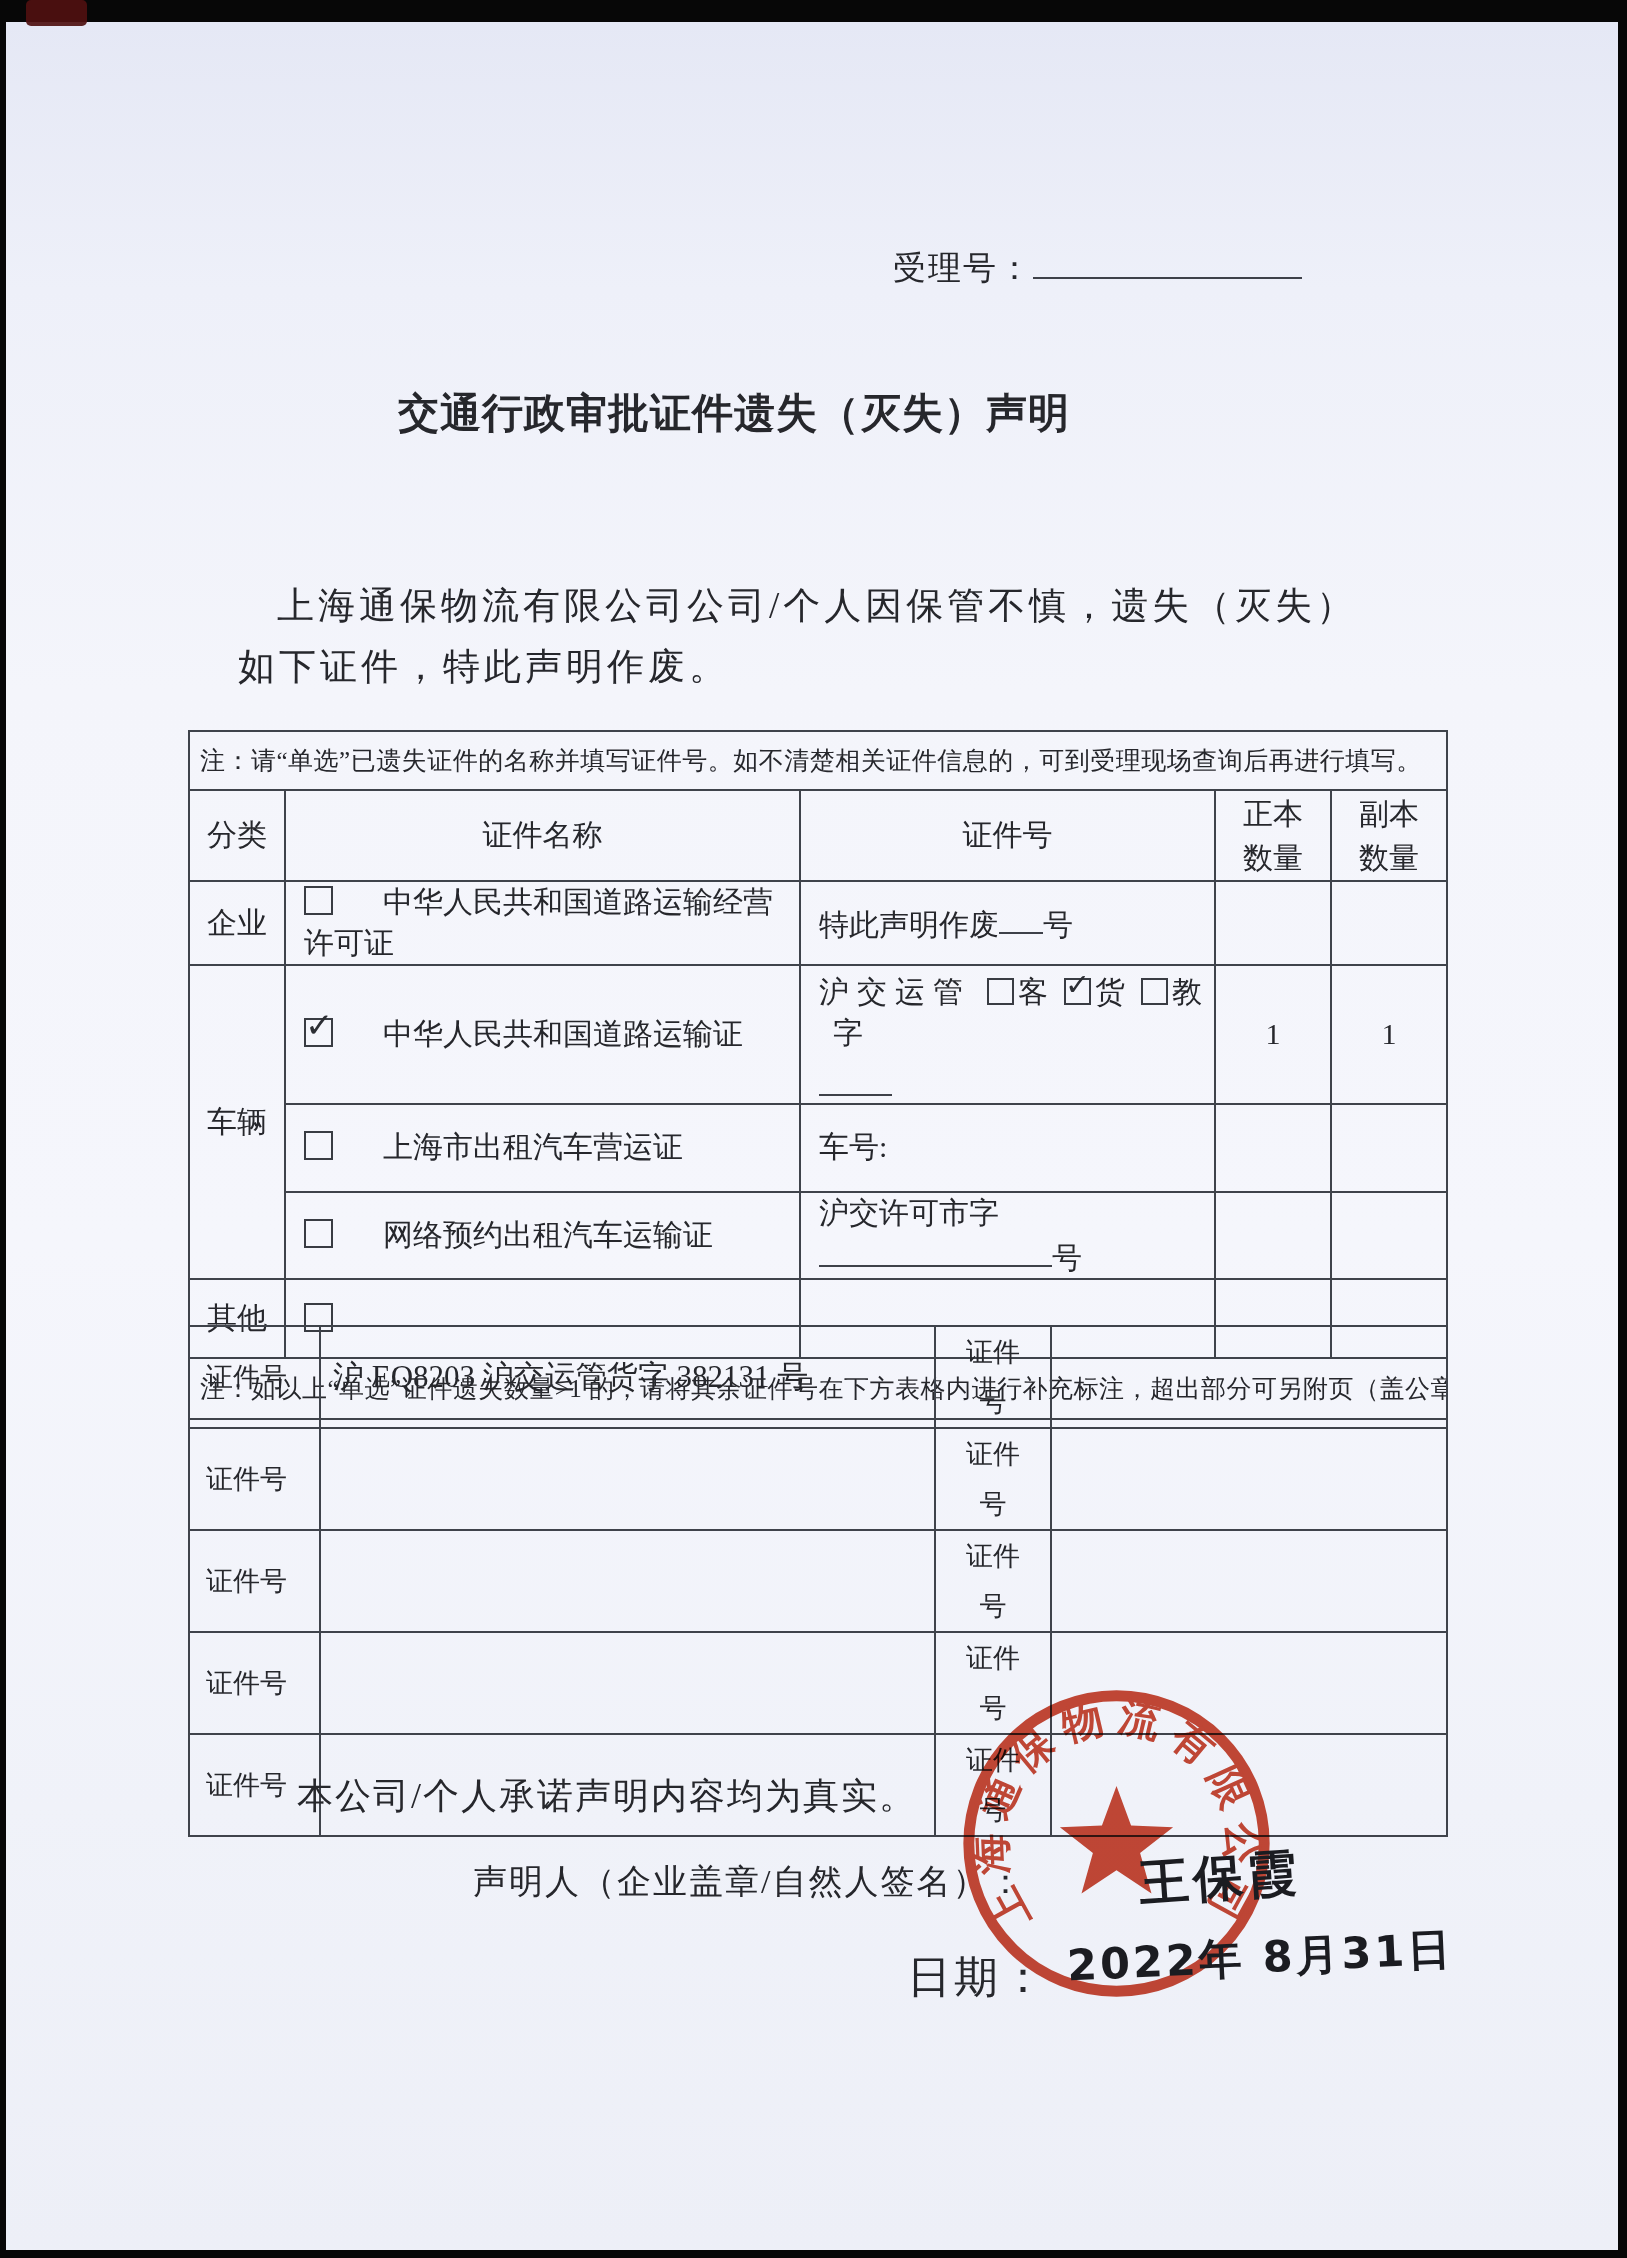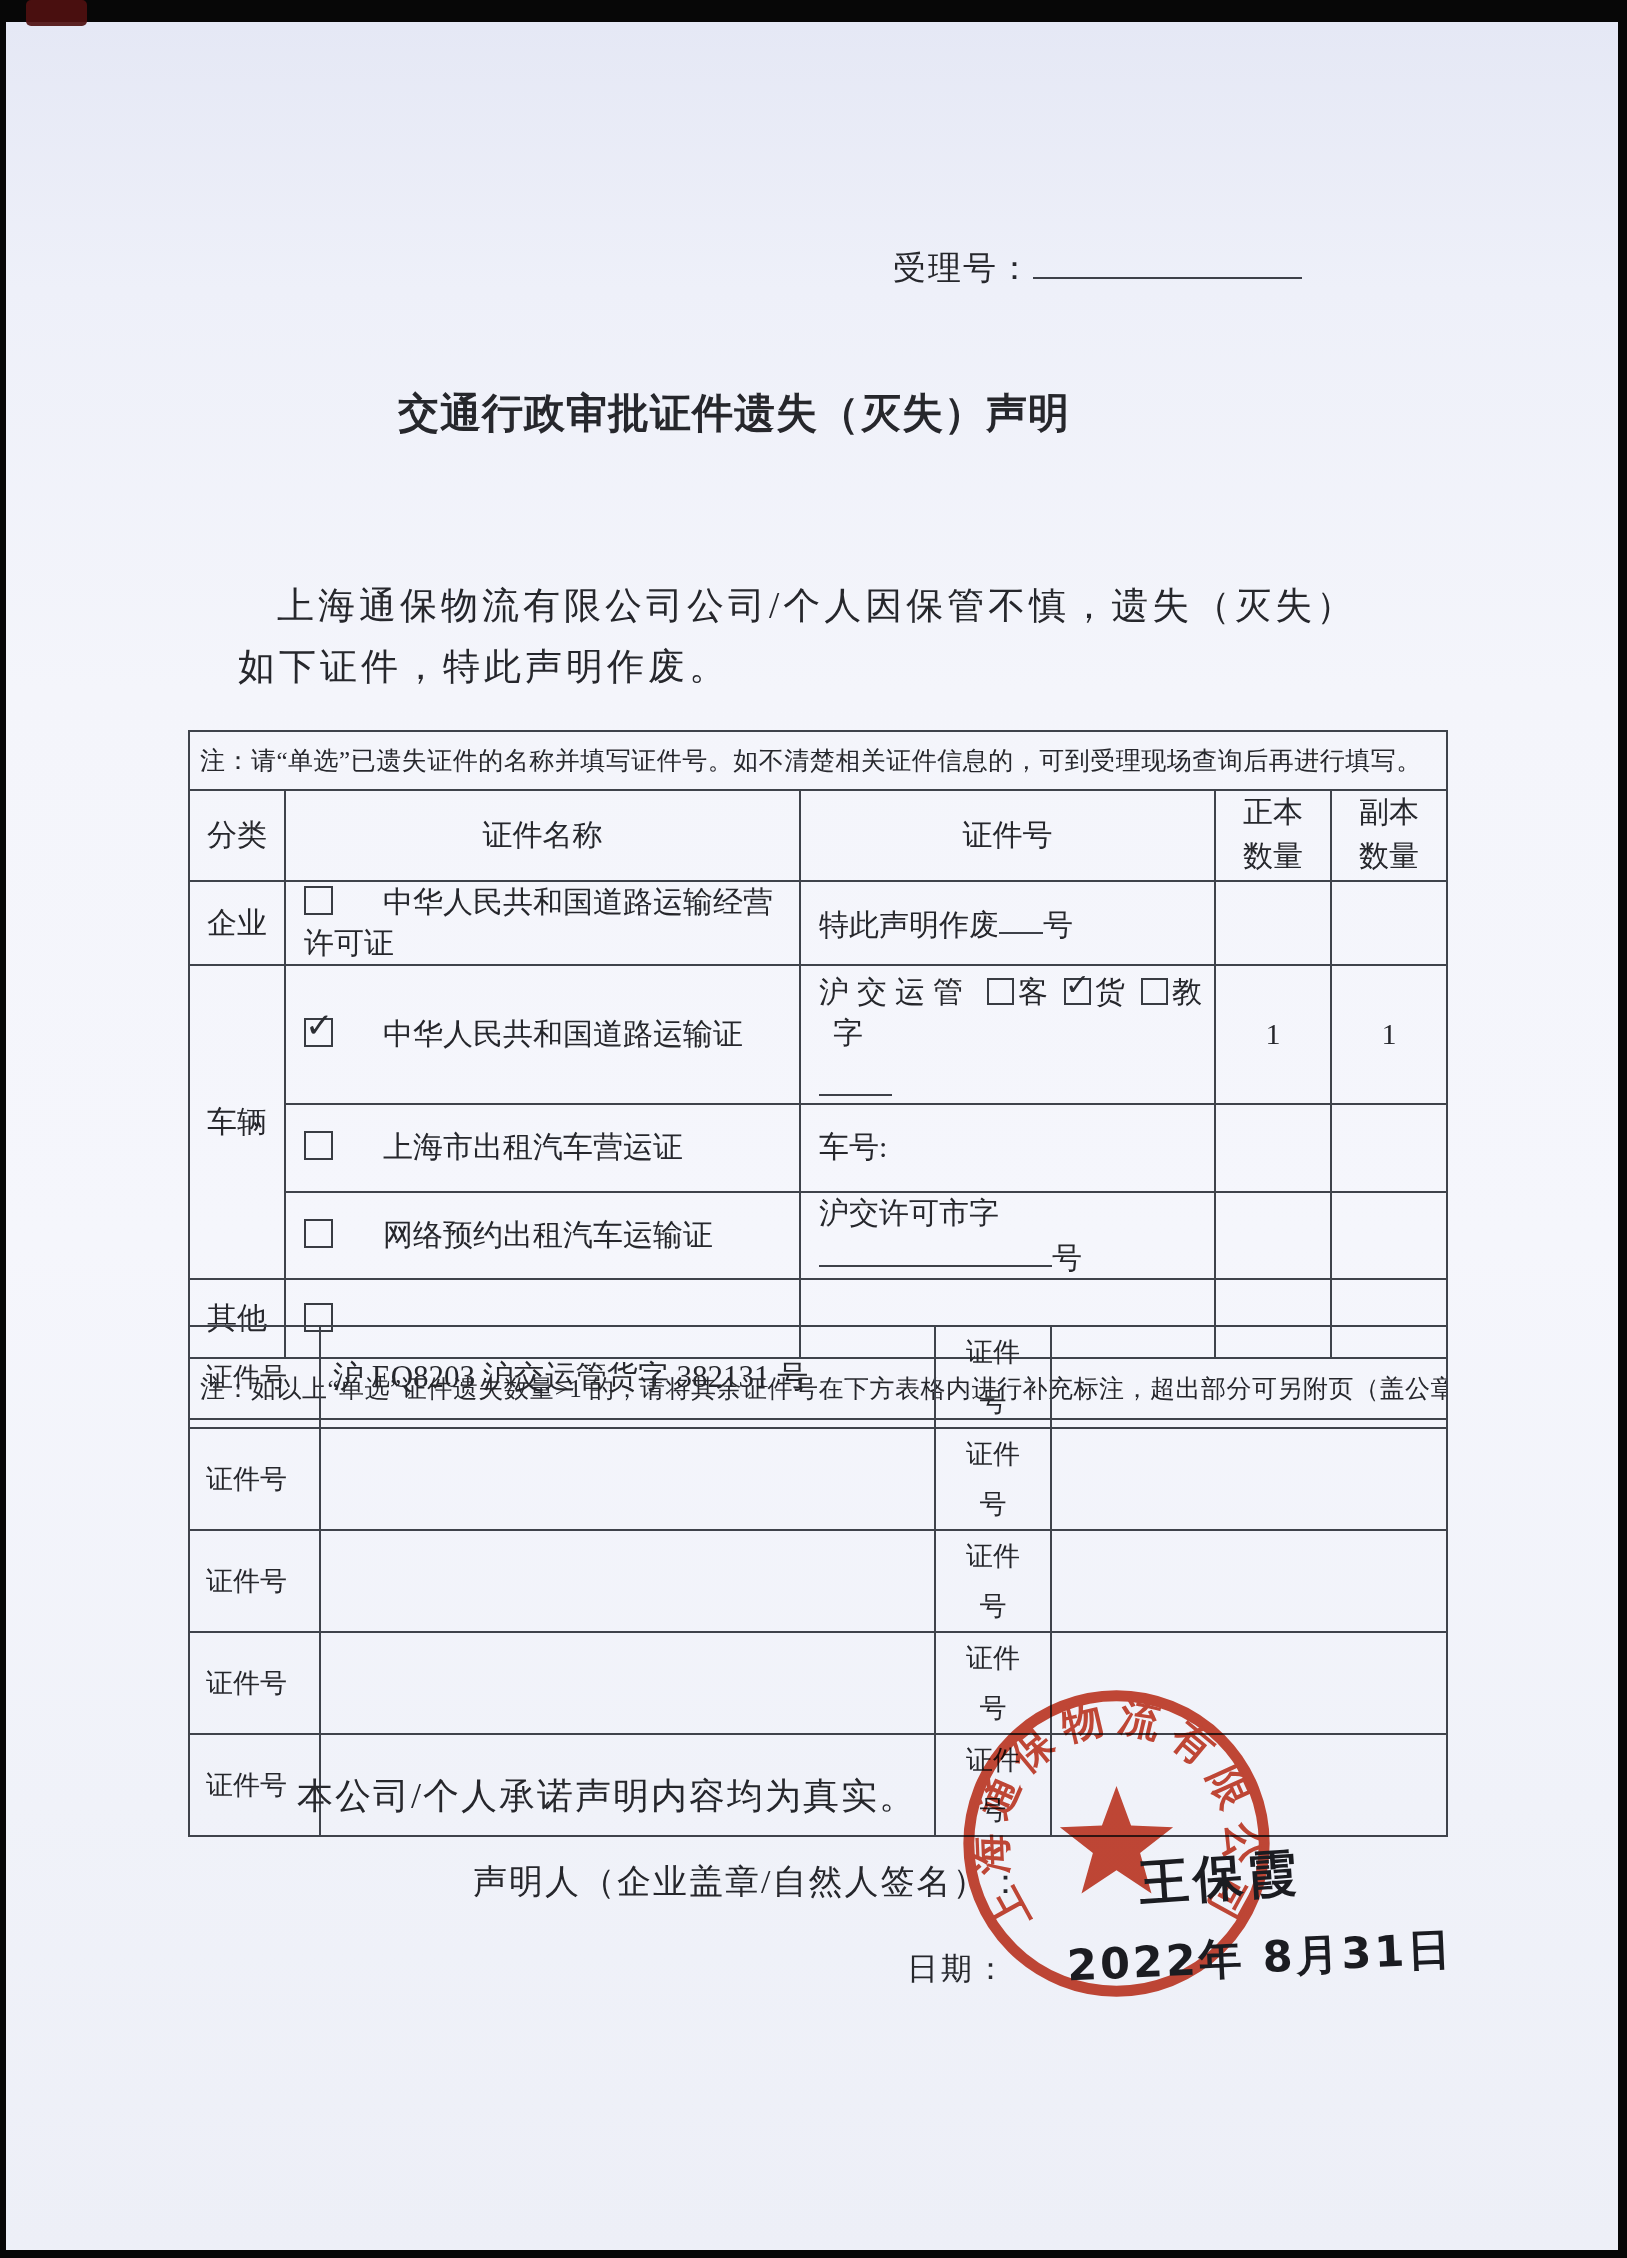--- a/index.html
+++ b/index.html
@@ -18,35 +18,35 @@
   .blank{display:inline-block;border-bottom:2.5px solid #3e4149;height:1.05em;vertical-align:baseline;}
   .title{left:398px;top:386px;font-size:41px;font-weight:700;letter-spacing:1px;}
   .para1{left:277px;top:566px;font-size:37px;letter-spacing:4px;white-space:nowrap;margin-top:15px;}
   .para2{left:238px;top:642px;font-size:37px;letter-spacing:4px;white-space:nowrap;}
 
   table{border-collapse:collapse;table-layout:fixed;}
   .t{position:absolute;left:188px;width:1257px;font-size:30px;}
   .t td{border:2.2px solid #3f434b;vertical-align:middle;padding:0 0 0 18px;overflow:hidden;}
   .t td.ctr{text-align:center;padding:0;}
   .t .note-cell{font-size:25px;letter-spacing:0.5px;padding-left:10px;white-space:nowrap;}
-  .hdr2 div{line-height:44px;font-family:Liberation Mono, monospace;}
+  .hdr2 div{line-height:44px;}
   .cb{display:inline-block;width:25px;height:25px;border:2.5px solid #393c43;position:relative;vertical-align:-3px;background:transparent;}
   .cb .check{position:absolute;left:-1px;top:-12px;font-family:"DejaVu Sans",sans-serif;font-size:34px;font-weight:700;color:#2c2e34;line-height:1;}
   .cb-sm{width:23px;height:23px;vertical-align:-3px;}
   .cb-sm .check{font-size:30px;top:-10px;}
   .name-cell .cb{margin-right:50px;}
   .opt{margin-left:16px;}
   .opt-label{margin-left:4px;}
   .sp8{letter-spacing:8px;}
   .t2 td.lbl{font-size:27px;padding-left:16px;white-space:nowrap;}
   .t2 td.lbl3{font-size:27px;text-align:center;padding:0 18px;line-height:50px;}
   .t2 td.val{font-size:31px;padding-left:12px;}
   .promise{left:297px;top:1772px;font-size:36px;letter-spacing:2px;}
   .declarant{left:473px;top:1859px;font-size:34px;letter-spacing:2px;}
-  .date-label{left:907px;top:1948px;font-size:31px;letter-spacing:3px;text-align:right;}
+  .date-label{left:907px;top:1948px;font-size:44px;letter-spacing:3px;text-align:right;}
   .hand{font-family:"DejaVu Sans",sans-serif;color:#1b1c21;}
   .signature{left:1139px;top:1845px;font-size:50px;font-weight:600;transform:rotate(-4deg);letter-spacing:4px;z-index:5;}
   .date-value{left:1067px;top:1929px;font-size:43px;font-weight:600;transform:rotate(-2.5deg);letter-spacing:3px;z-index:5;}
   .stamp{left:946px;top:1673px;width:341px;height:341px;mix-blend-mode:multiply;opacity:.93;z-index:4;}
 </style>
 </head>
 <body>
 
 <div class="paper"></div>
 <div class="corner-blot"></div>

